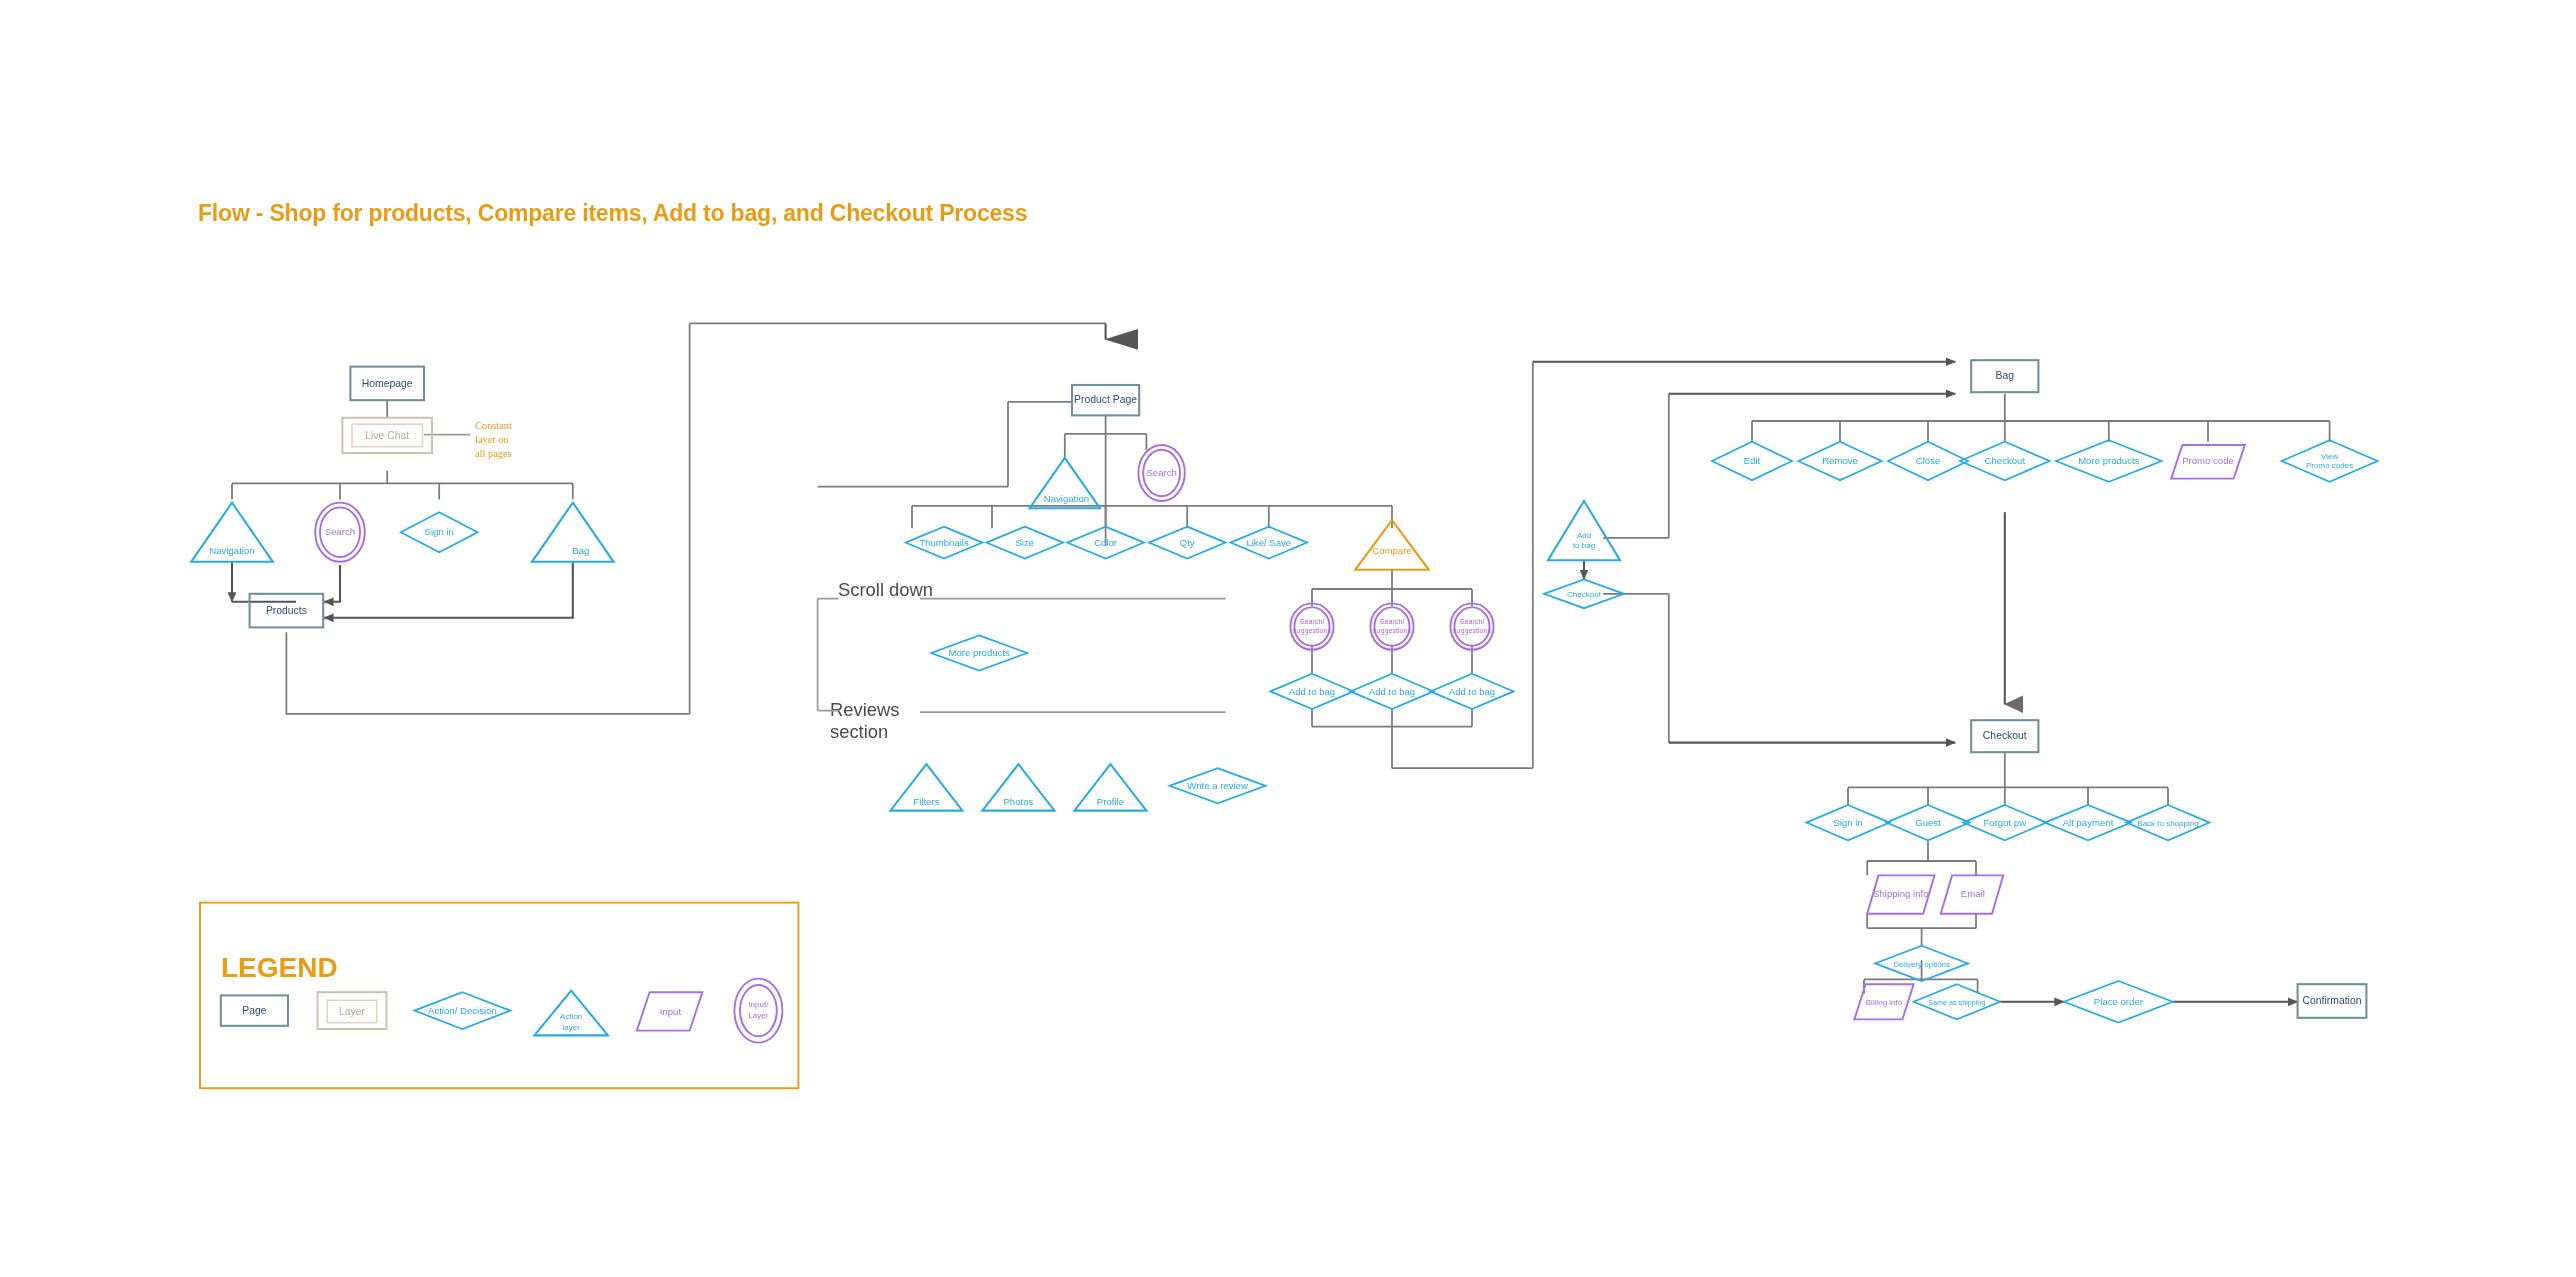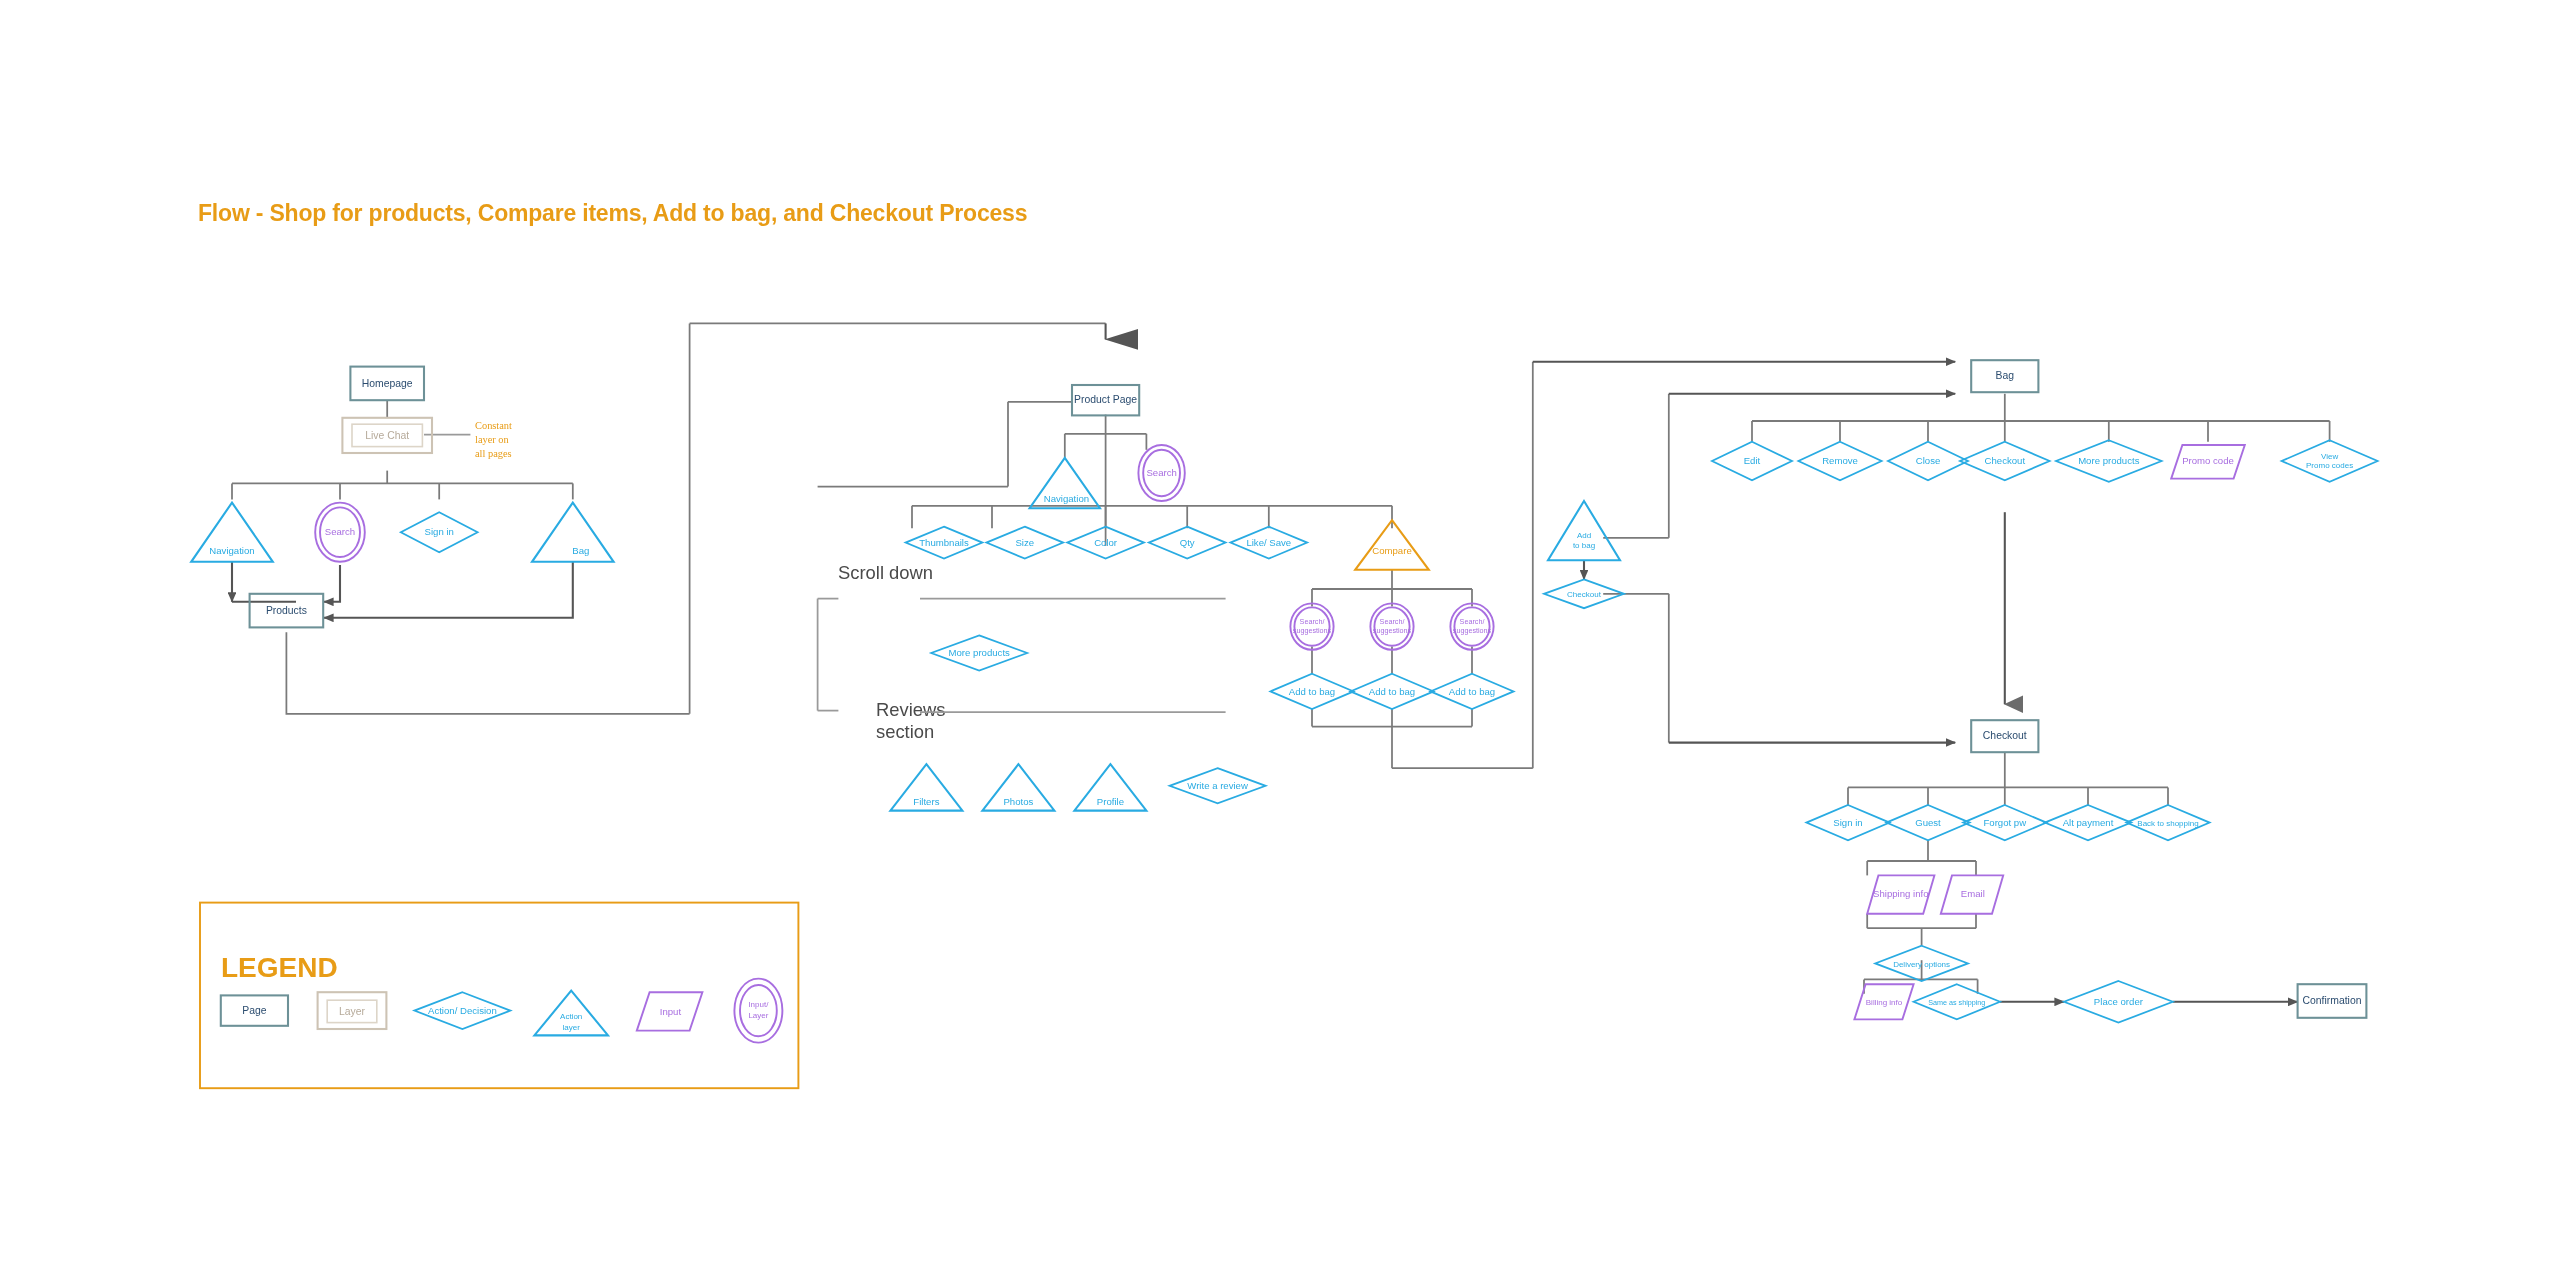--- a/index.html
+++ b/index.html
@@ -16,22 +16,22 @@
   .note{position:absolute;font-size:10.4px;color:#E89C16;line-height:1.35;font-family:Liberation Serif, serif;}
   text{font-family:"Liberation Sans","DejaVu Sans",sans-serif;}
 </style>
 </head>
 <body>
 
 <div id="stage">
 
   <div class="title">Flow - Shop for products, Compare items, Add to bag, and Checkout Process</div>
 
-  <div class="sec-label" id="lbl-scroll" style="left:838px;top:562px;text-align:center;">Scroll down</div>
-  <div class="sec-label" id="lbl-reviews" style="left:876px;top:699px;">Reviews<br>section</div>
+  <div class="sec-label" id="lbl-scroll" style="left:838px;top:579px;text-align:center;">Scroll down</div>
+  <div class="sec-label" id="lbl-reviews" style="left:830px;top:699px;">Reviews<br>section</div>
   <div class="note" id="lbl-note" style="left:475px;top:419px;">Constant<br>layer on<br>all pages</div>
 
   <div class="legend-title">LEGEND</div>
 
   <svg viewBox="0 0 3220 1597">
     <defs>
       <marker id="ah" markerWidth="13" markerHeight="11" refX="12" refY="5.5" orient="auto" markerUnits="userSpaceOnUse">
         <path d="M0,0 L13,5.5 L0,11 z" fill="#555"></path>
       </marker>
       <marker id="ahbig" markerWidth="26" markerHeight="42" refX="13" refY="41" orient="auto" markerUnits="userSpaceOnUse">

